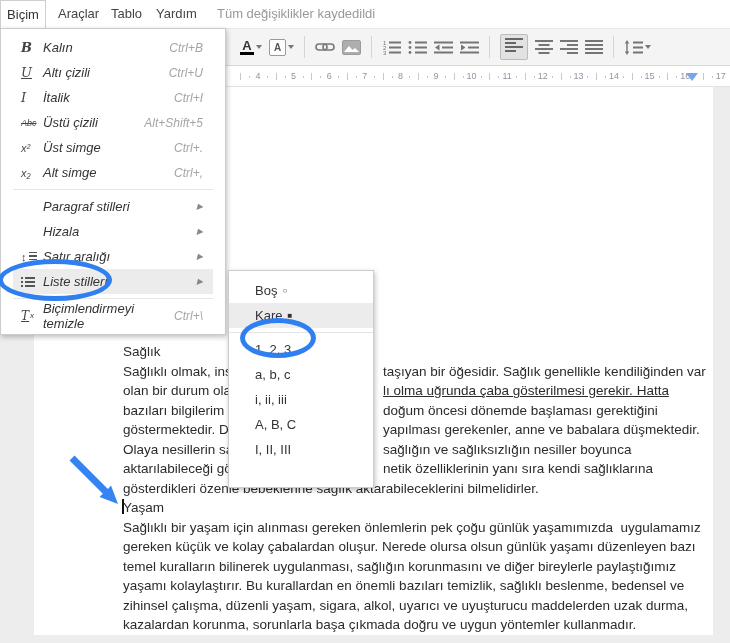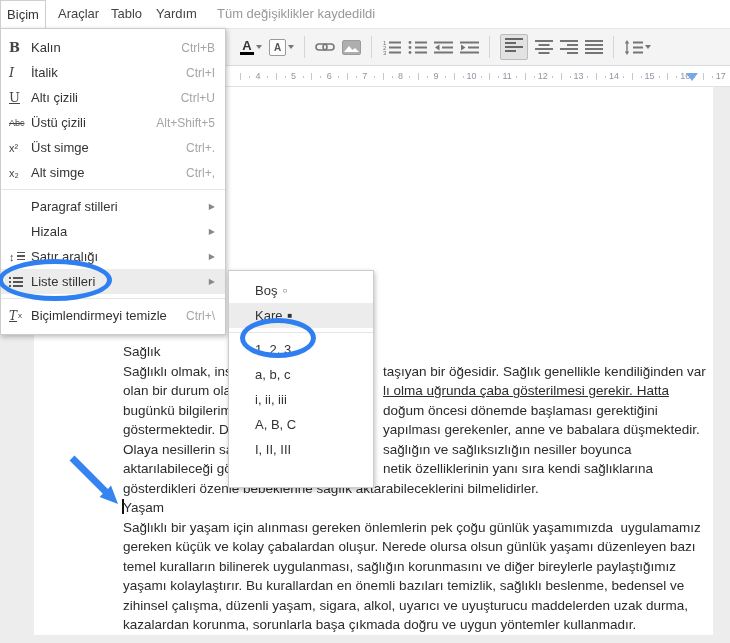--- a/index.html
+++ b/index.html
@@ -38,21 +38,21 @@
 
   
   #docarea{position:absolute;left:0;top:87px;width:730px;height:556px;background:#ededed;z-index:0;}
   #page{position:absolute;left:34px;top:0;width:679px;height:548px;background:#fff;}
   .dline{position:absolute;height:20px;line-height:19.5px;font-size:13.5px;color:#2b2b2b;white-space:pre;}
   #caret{position:absolute;left:88px;top:412px;width:1.5px;height:15px;background:#111;}
 
   
   .panel{position:absolute;background:#fff;border:1px solid #ccc;box-sizing:border-box;
          box-shadow:1px 2px 5px rgba(0,0,0,.25);z-index:20;}
-  #format-menu{left:0;top:28px;width:226px;padding:6px 0;}
+  #format-menu{left:0;top:28px;width:226px;padding:6px 12px;font-style:italic;}
   #list-styles-menu{left:228px;top:270px;width:146px;height:218px;padding:7px 0;}
   .mi{display:flex;align-items:center;height:25px;padding:0 10px 0 8px;}
   .mi.hl{background:#ececec;}
   .mic{width:22px;flex-shrink:0;color:#444;display:inline-flex;align-items:center;}
   .mlabel{font-size:13px;color:#333;}
   .mright{margin-left:auto;font-size:12px;color:#a5a5a5;}
   .marrow{font-size:8px;color:#888;}
   .msep{height:1px;background:#e5e5e5;margin:4px 0;}
   .smi{display:flex;align-items:center;height:25px;padding:0 10px 0 26px;}
   .smi.hl{background:#ececec;}
@@ -291,21 +291,21 @@
   </div>
 
   <div id="docarea">
     <div id="page">
       <div id="caret"></div>
     <div class="dline" style="top: 255px; left: 89px;">Sağlık</div>
         <div class="dline" style="top: 274.5px; left: 89px;">Sağlıklı olmak, ins</div>
         <div class="dline" style="top: 274.5px; left: 349px;">taşıyan bir öğesidir. Sağlık genellikle kendiliğinden var</div>
         <div class="dline" style="top: 294px; left: 89px;">olan bir durum ola</div>
         <div class="dline" style="top: 294px; left: 349px; text-decoration: underline;">lı olma uğrunda çaba gösterilmesi gerekir. Hatta</div>
-        <div class="dline" style="top: 313.5px; left: 89px;">bugünkü bilgilerim</div>
+        <div class="dline" style="top: 313.5px; left: 89px;">bazıları bilgilerim</div>
         <div class="dline" style="top: 313.5px; left: 349px;">doğum öncesi dönemde başlaması gerektiğini</div>
         <div class="dline" style="top: 333px; left: 89px;">göstermektedir. D</div>
         <div class="dline" style="top: 333px; left: 349px;">yapılması gerekenler, anne ve babalara düşmektedir.</div>
         <div class="dline" style="top: 352.5px; left: 89px;">Olaya nesillerin sa</div>
         <div class="dline" style="top: 352.5px; left: 349px;">sağlığın ve sağlıksızlığın nesiller boyunca</div>
         <div class="dline" style="top: 372px; left: 89px;">aktarılabileceği gö</div>
         <div class="dline" style="top: 372px; left: 349px;">netik özelliklerinin yanı sıra kendi sağlıklarına</div>
         <div class="dline" style="top: 391.5px; left: 89px;">gösterdikleri özenle bebeklerine sağlık aktarabileceklerini bilmelidirler.</div>
         <div class="dline" style="top: 411px; left: 89px;">Yaşam</div>
         <div class="dline" style="top: 430.5px; left: 89px;">Sağlıklı bir yaşam için alınması gereken önlemlerin pek çoğu günlük yaşamımızda  uygulamamız</div>
@@ -317,28 +317,28 @@
       </div>
   </div>
 
   <div id="format-menu" class="panel">
       <div class="mi">
         <span class="mic bold-icon"></span>
         <span class="mlabel">Kalın</span>
         <span class="mright">Ctrl+B</span>
       </div>
       <div class="mi">
+        <span class="mic underline-icon"></span>
+        <span class="mlabel">Altı çizili</span>
+        <span class="mright">Ctrl+U</span>
+      </div>
+      <div class="mi">
         <span class="mic italic-icon"></span>
         <span class="mlabel">İtalik</span>
         <span class="mright">Ctrl+I</span>
-      </div>
-      <div class="mi">
-        <span class="mic underline-icon"></span>
-        <span class="mlabel">Altı çizili</span>
-        <span class="mright">Ctrl+U</span>
       </div>
       <div class="mi">
         <span class="mic strikethrough-icon"></span>
         <span class="mlabel">Üstü çizili</span>
         <span class="mright">Alt+Shift+5</span>
       </div>
       <div class="mi">
         <span class="mic superscript-icon"></span>
         <span class="mlabel">Üst simge</span>
         <span class="mright">Ctrl+.</span>

